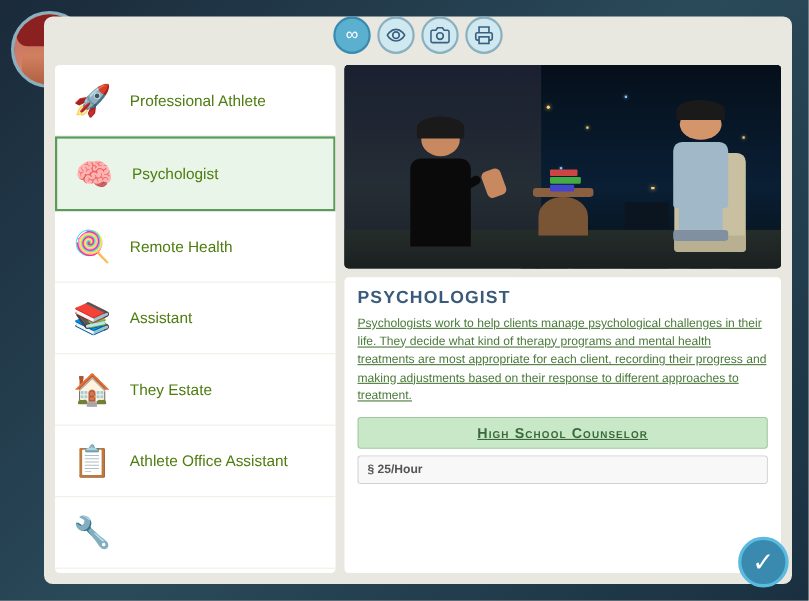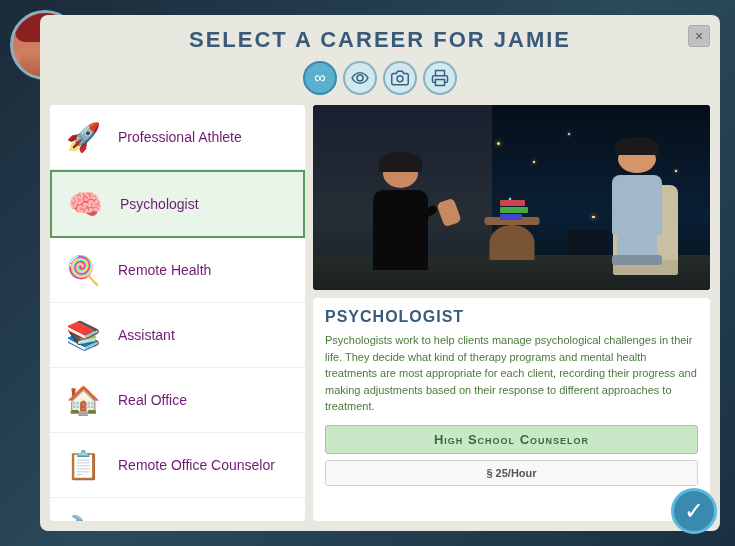--- a/index.html
+++ b/index.html
@@ -169,21 +169,21 @@
       flex-shrink: 0;
       display: flex;
       align-items: center;
       justify-content: center;
       font-size: 28px;
       margin-right: 10px;
     }
 
     .career-name {
       font-size: 14px;
-      color: #701a75;
+      color: #4d7c0f;
       font-weight: 500;
     }
 
     .detail-panel {
       flex: 1;
       display: flex;
       flex-direction: column;
       gap: 8px;
       overflow: hidden;
     }
@@ -231,48 +231,49 @@
       font-variant: small-caps;
       text-transform: uppercase;
       margin-bottom: 6px;
     }
 
     .career-desc {
       font-size: 11px;
       color: #4a7a3a;
       line-height: 1.5;
       margin-bottom: 10px;
+      text-decoration: underline;
     }
 
     .job-level-bar {
       background: #c8e8c8;
       border: 1px solid #a0c8a0;
       border-radius: 3px;
       padding: 6px 12px;
       text-align: center;
       font-size: 13px;
       font-weight: bold;
       color: #3a6a3a;
       letter-spacing: 1px;
       font-variant: small-caps;
       margin-bottom: 6px;
+      text-decoration: underline;
     }
 
     .job-stats {
       display: flex;
       gap: 0;
       border: 1px solid #d0d0d0;
       border-radius: 3px;
       overflow: hidden;
     }
 
     .job-stat {
       flex: 1;
       padding: 6px 8px;
-      text-align: center;
       border-right: 1px solid #d0d0d0;
       font-size: 11px;
       color: #555;
     }
 
     .job-stat:last-child {
       border-right: none;
     }
 
     .job-stat.pay {
@@ -315,24 +316,20 @@
 <div class="bg-overlay"></div>
 
 <div class="avatar-circle">
   <div class="avatar-figure">
     <div class="avatar-hair"></div>
   </div>
 </div>
 
 <div class="main-panel">
 
-  <div class="header">
-    <div class="title">Select a Career for Jamie</div>
-    <div class="close-btn">×</div>
-  </div>
 
   <div class="toolbar">
     <div class="toolbar-btn active">∞</div>
     <div class="toolbar-btn">
       <svg width="18" height="18" viewBox="0 0 24 24" fill="none" stroke="#3a6080" stroke-width="2">
         <circle cx="12" cy="12" r="4"></circle>
         <path d="M1.5 12C1.5 12 5 5 12 5s10.5 7 10.5 7S19 19 12 19 1.5 12 1.5 12z"></path>
       </svg>
     </div>
     <div class="toolbar-btn">
@@ -369,26 +366,26 @@
         <div class="career-name">Remote Health</div>
       </div>
 
       <div class="career-item">
         <div class="career-icon">📚</div>
         <div class="career-name">Assistant</div>
       </div>
 
       <div class="career-item">
         <div class="career-icon">🏠</div>
-        <div class="career-name">Real Office</div>
+        <div class="career-name">They Estate</div>
       </div>
 
       <div class="career-item">
         <div class="career-icon">📋</div>
-        <div class="career-name">Remote Office Counselor</div>
+        <div class="career-name">Athlete Office Assistant</div>
       </div>
 
       <div class="career-item">
         <div class="career-icon">🔧</div>
 
       </div>
 
     </div>
 
     <div class="detail-panel">

